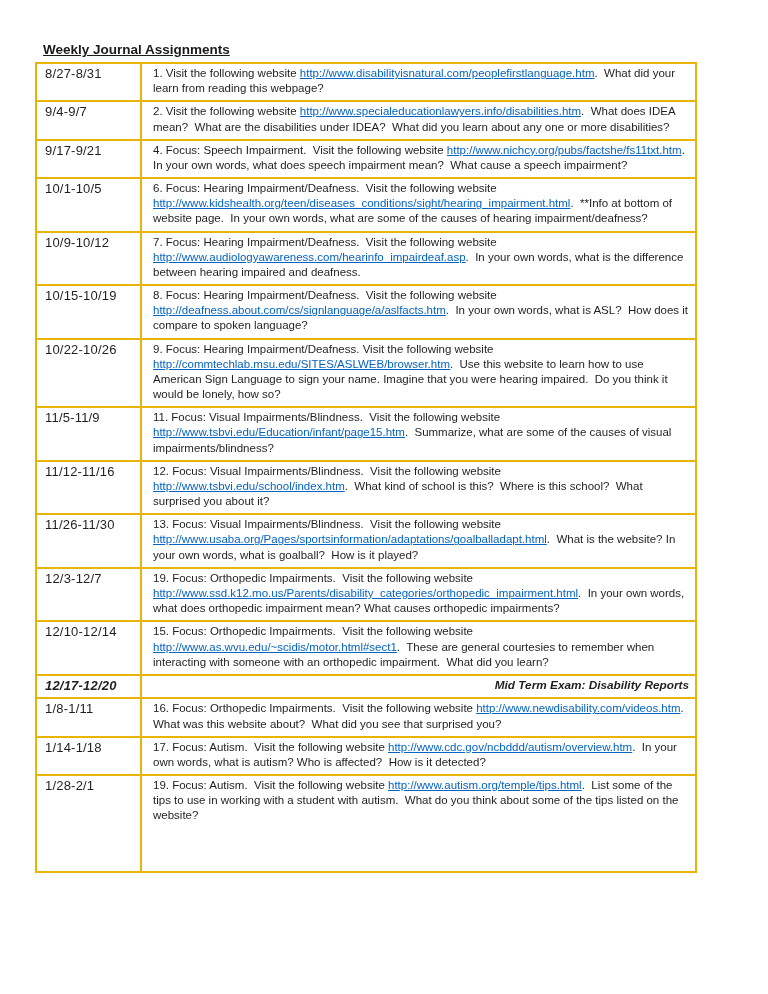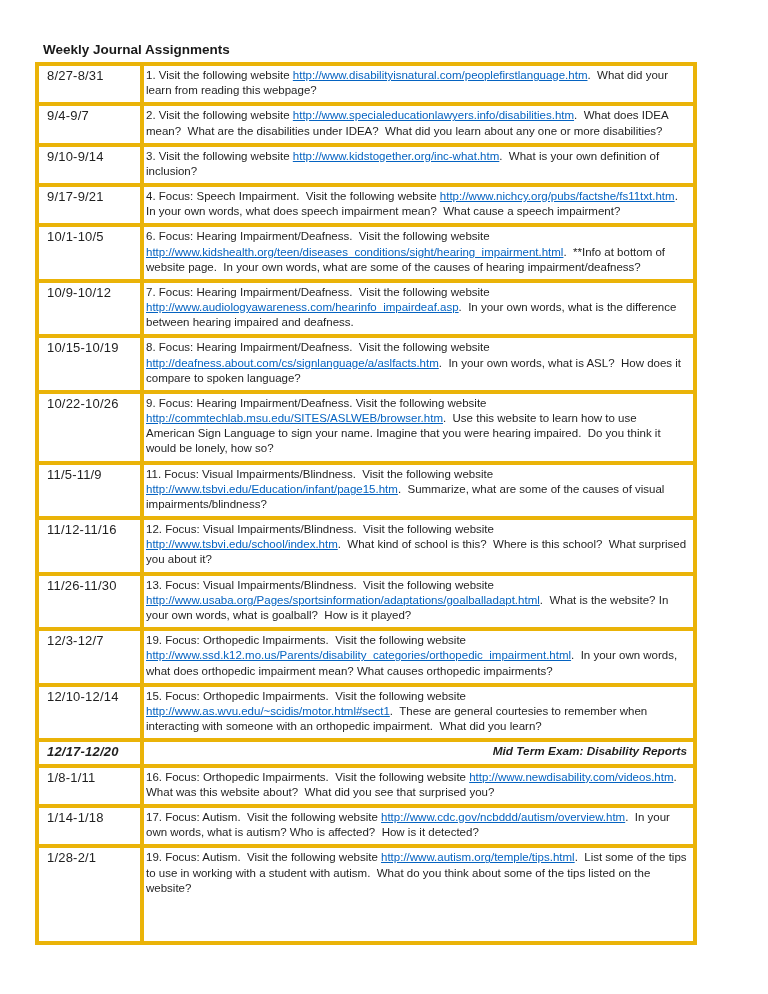--- a/index.html
+++ b/index.html
@@ -11,43 +11,44 @@
     color: #1f1f1f;
     position: relative;
   }
   .page {
     padding: 42px 0 0 35px;
     width: 768px;
   }
   .doc-title {
     font-size: 13.5px;
     font-weight: bold;
+    text-decoration: underline;
     margin-left: 8px;
     margin-bottom: 5px;
     color: #1a1a1a;
   }
   table.assignments {
     border-collapse: collapse;
     width: 662px;
     table-layout: fixed;
   }
   table.assignments td {
-    border: 4px solid #eab308;
+    border: 2px solid #eab308;
     vertical-align: top;
   }
   td.date-cell {
     width: 105px;
     font-size: 13px;
     padding: 2px 4px 2px 8px;
     letter-spacing: 0.2px;
   }
   td.assignment-cell {
     font-size: 11.5px;
     line-height: 1.32;
-    padding: 2px 6px 4px 2px;
+    padding: 2px 6px 4px 11px;
     white-space: pre-wrap;
     overflow-wrap: break-word;
   }
   a.link {
     color: var(--link-color, #0563C1);
     text-decoration: underline;
     cursor: pointer;
   }
   tr.bold-row td { font-weight: bold; font-style: italic; }
   tr.bold-row td.assignment-cell { font-size: 11.8px; text-align: right; }
@@ -61,24 +62,20 @@
 
   <table class="assignments">
     <tbody>
         <tr>
           <td class="date-cell">8/27-8/31</td>
           <td class="assignment-cell"><span>1. Visit the following website </span><a class="link" href="#">http://www.disabilityisnatural.com/peoplefirstlanguage.htm</a><span>.  What did your learn from reading this webpage?</span></td>
         </tr>
         <tr>
           <td class="date-cell">9/4-9/7</td>
           <td class="assignment-cell"><span>2. Visit the following website </span><a class="link" href="#">http://www.specialeducationlawyers.info/disabilities.htm</a><span>.  What does IDEA mean?  What are the disabilities under IDEA?  What did you learn about any one or more disabilities?</span></td>
-        </tr>
-        <tr>
-          <td class="date-cell">9/10-9/14</td>
-          <td class="assignment-cell"><span>3. Visit the following website </span><a class="link" href="#">http://www.kidstogether.org/inc-what.htm</a><span>.  What is your own definition of inclusion?</span></td>
         </tr>
         <tr>
           <td class="date-cell">9/17-9/21</td>
           <td class="assignment-cell"><span>4. Focus: Speech Impairment.  Visit the following website </span><a class="link" href="#">http://www.nichcy.org/pubs/factshe/fs11txt.htm</a><span>.  In your own words, what does speech impairment mean?  What cause a speech impairment?</span></td>
         </tr>
         <tr>
           <td class="date-cell">10/1-10/5</td>
           <td class="assignment-cell"><span>6. Focus: Hearing Impairment/Deafness.  Visit the following website </span><a class="link" href="#">http://www.kidshealth.org/teen/diseases_conditions/sight/hearing_impairment.html</a><span>.  **Info at bottom of website page.  In your own words, what are some of the causes of hearing impairment/deafness?</span></td>
         </tr>
         <tr>

